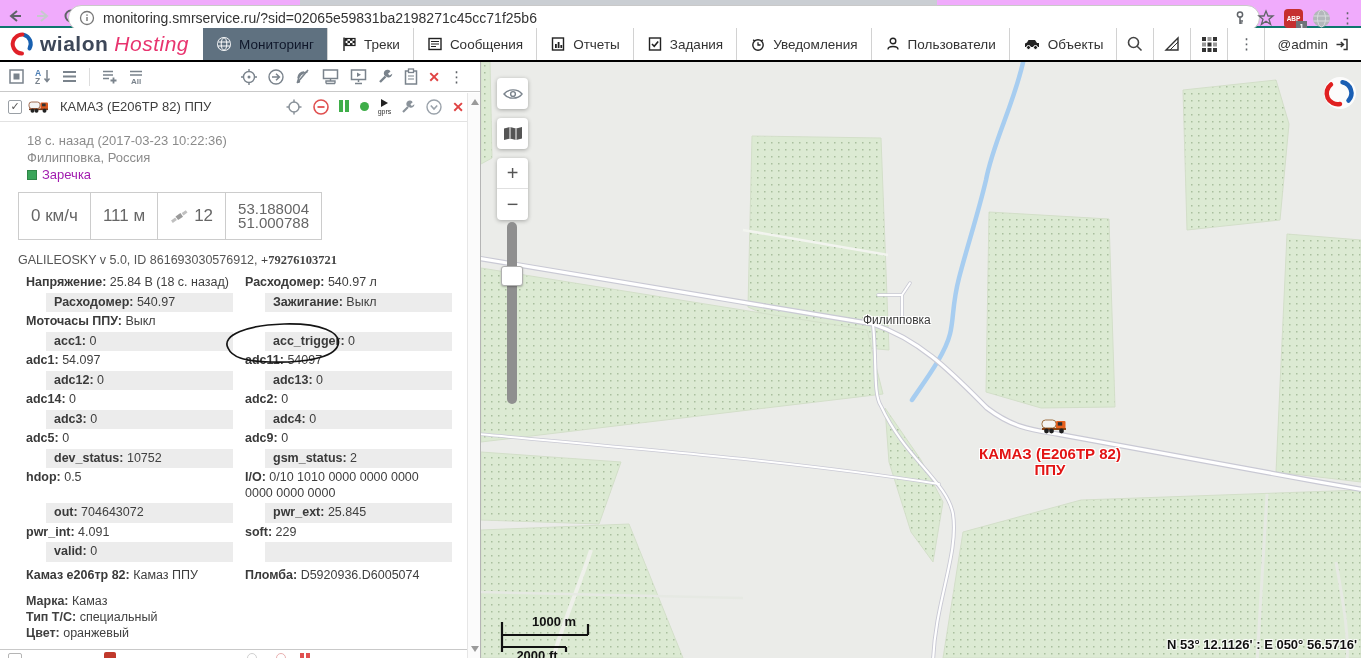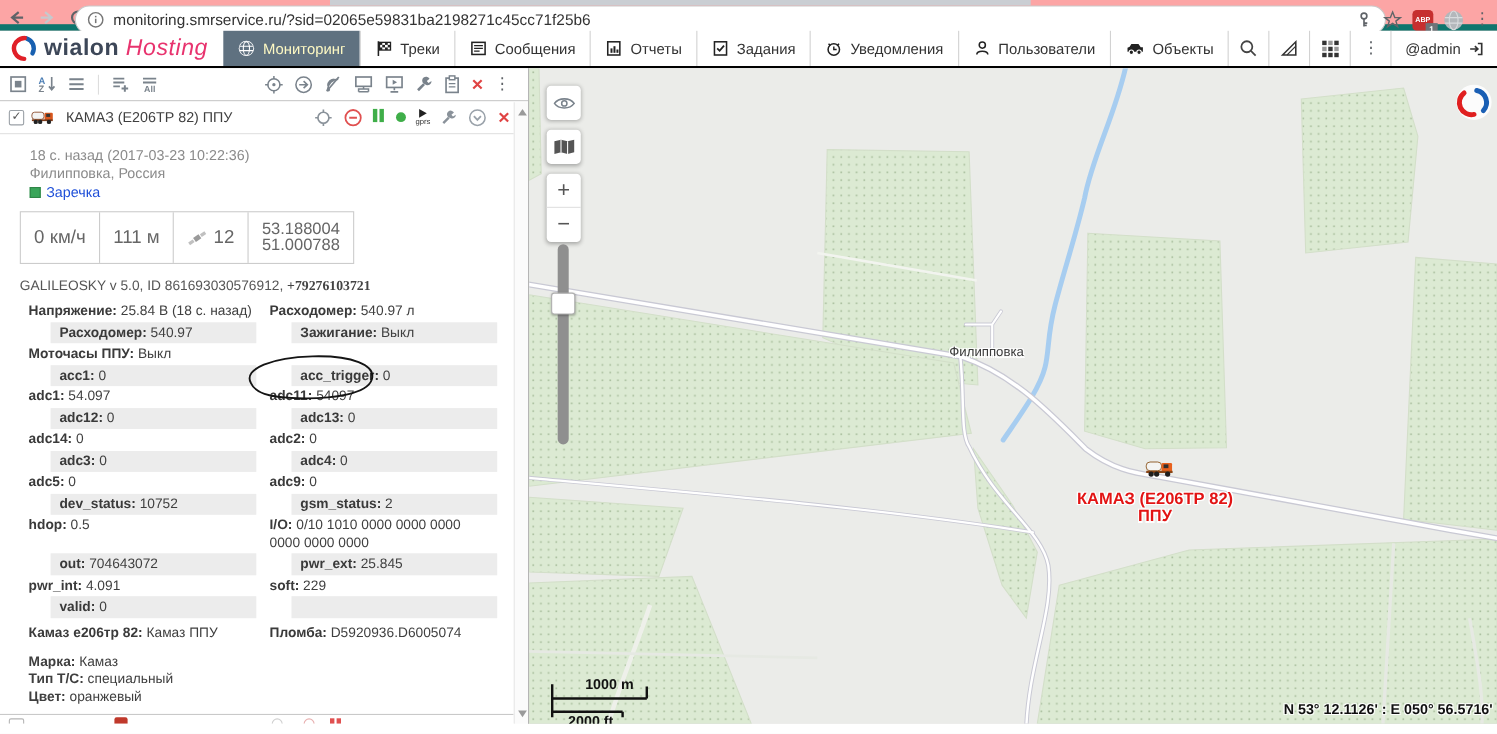--- a/index.html
+++ b/index.html
@@ -1,38 +1,38 @@
 <!DOCTYPE html>
 <html><head>
 <meta charset="utf-8">
 <style>
   * { margin:0; padding:0; box-sizing:border-box; }
   html,body { width:1361px; height:667px; overflow:hidden; font-family:"Liberation Sans",sans-serif; background:#fff; }
   #app { position:relative; width:1361px; height:667px; }
 
   
-  .browser-bar { position:relative; height:28px; background:#fca5a5; border-bottom:6px solid #0f766e; }
+  .browser-bar { position:relative; height:28px; background:#f0abfc; border-bottom:2px solid #0f766e; }
   .tab-strip { position:absolute; left:300px; top:0; width:637px; height:5px; background:#caced3; }
   .nav-icons { position:absolute; left:6px; top:7px; display:flex; align-items:center; gap:10px; }
   .nav-icons svg { display:block; }
   .url-box { position:absolute; left:68px; top:5px; width:1192px; height:26px; border:1px solid #c9c9c9; border-radius:13px; display:flex; align-items:center; padding:0 10px; background:#fff; }
   .url-text { font-size:14px; color:#333; margin-left:8px; white-space:nowrap; }
   .browser-right { position:absolute; right:6px; top:5px; display:flex; align-items:center; gap:9px; height:26px; }
   .abp { position:relative; width:19px; height:19px; background:#c62f2f; border-radius:4px; color:#fff; font-size:6.5px; font-weight:bold; display:flex; align-items:center; justify-content:center; }
   .abp-badge { position:absolute; right:-4px; bottom:-4px; width:11px; height:11px; background:#6e7378; color:#fff; font-size:7.5px; display:flex; align-items:center; justify-content:center; }
   .kebab { color:#5f6368; font-size:15px; letter-spacing:0; line-height:8px; }
 
   
   .app-header { position:relative; height:34px; background:#fff; border-bottom:2px solid #000000; display:flex; align-items:stretch; }
   .logo { display:flex; align-items:center; padding:0 14px 0 10px; gap:6px; }
   .logo-word1 { font-size:21px; font-weight:bold; color:#3d4758; letter-spacing:.5px; }
   .logo-word2 { font-size:21px; font-style:italic; color:#e8336e; letter-spacing:.5px; }
   .tab { display:flex; align-items:center; gap:7px; padding:0 13px; border-left:1px solid #d2d2d2; font-size:13.5px; color:#333; cursor:pointer; }
   .tab:last-of-type{ border-right:1px solid #d2d2d2; }
-  .tab.active { background:#5f7180; color:#fef9c3; border-left:none; }
+  .tab.active { background:#5f7180; color:#0f172a; border-left:none; }
   .hdr-spacer { flex:1; }
   .hdr-btn { width:48px; display:flex; align-items:center; justify-content:center; border-left:1px solid #d2d2d2; cursor:pointer; }
   .hdr-user { display:flex; align-items:center; gap:6px; padding:0 12px; border-left:1px solid #d2d2d2; font-size:13.5px; color:#333; }
 
   
   .content { position:relative; display:flex; height:596px; }
   .sidebar { position:relative; width:480px; background:#fff; overflow:hidden; }
   .mapwrap { position:relative; flex:1; background:#ebece9; border-left:1px solid #b5b5b5; overflow:hidden; }
 
   
@@ -42,21 +42,21 @@
   .unit-row { height:30px; border-bottom:1px solid #e2e2e2; display:flex; align-items:center; padding:0 16px 0 8px; gap:6px; }
   .checkbox { width:14px; height:14px; border:1px solid #9aa0a6; border-radius:2px; background:#fff; font-size:11px; color:#555; display:flex; align-items:center; justify-content:center; line-height:1; }
   .unit-name { font-size:13px; color:#3f3f3f; margin-left:4px; white-space:nowrap; }
   .pausebars span { display:inline-block; width:4px; height:12px; background:#3fae49; margin-right:2px; }
   .greendot { width:9px; height:9px; border-radius:50%; background:#3fae49; }
   .gprs { display:flex; flex-direction:column; align-items:center; line-height:1; }
   .gprs .tri { width:0; height:0; border-left:7px solid #222; border-top:4px solid transparent; border-bottom:4px solid transparent; }
   .gprs .lbl { font-size:7px; color:#333; margin-top:1px; }
   .redx { color:#e04343; font-size:14px; font-weight:bold; line-height:1; }
   .info { padding:10px 0 4px 27px; font-size:13px; line-height:17px; color:#8b8b8b; }
-  .geo { display:flex; align-items:center; gap:5px; color:#1d4ed8;text-align:right; }
+  .geo { display:flex; align-items:center; gap:5px; color:#a21caf;text-align:right; }
   .geo-sq { width:10px; height:10px; background:#3aa55a; border:1px solid #2f8547; }
   .stats { display:inline-flex; margin:5px 0 0 18px; border:1px solid #ccc; background:#fff; }
   .stat-cell { display:flex; align-items:center; justify-content:center; gap:5px; padding:0 12px; height:46px; border-right:1px solid #ccc; font-size:17px; color:#666; }
   .stat-cell:last-child { border-right:none; }
   .coords2 { font-size:15px; color:#666; line-height:14px; }
   .device-line { margin:13px 0 5px 18px; font-size:12.5px; color:#555; }
   .device-line b { color:#444;font-family:Liberation Serif, serif; }
   .params { margin:3px 0 0 18px; width:434px; }
   .prow { display:flex; gap:4px; }
   .prow.spaced { margin-top:4px; }

